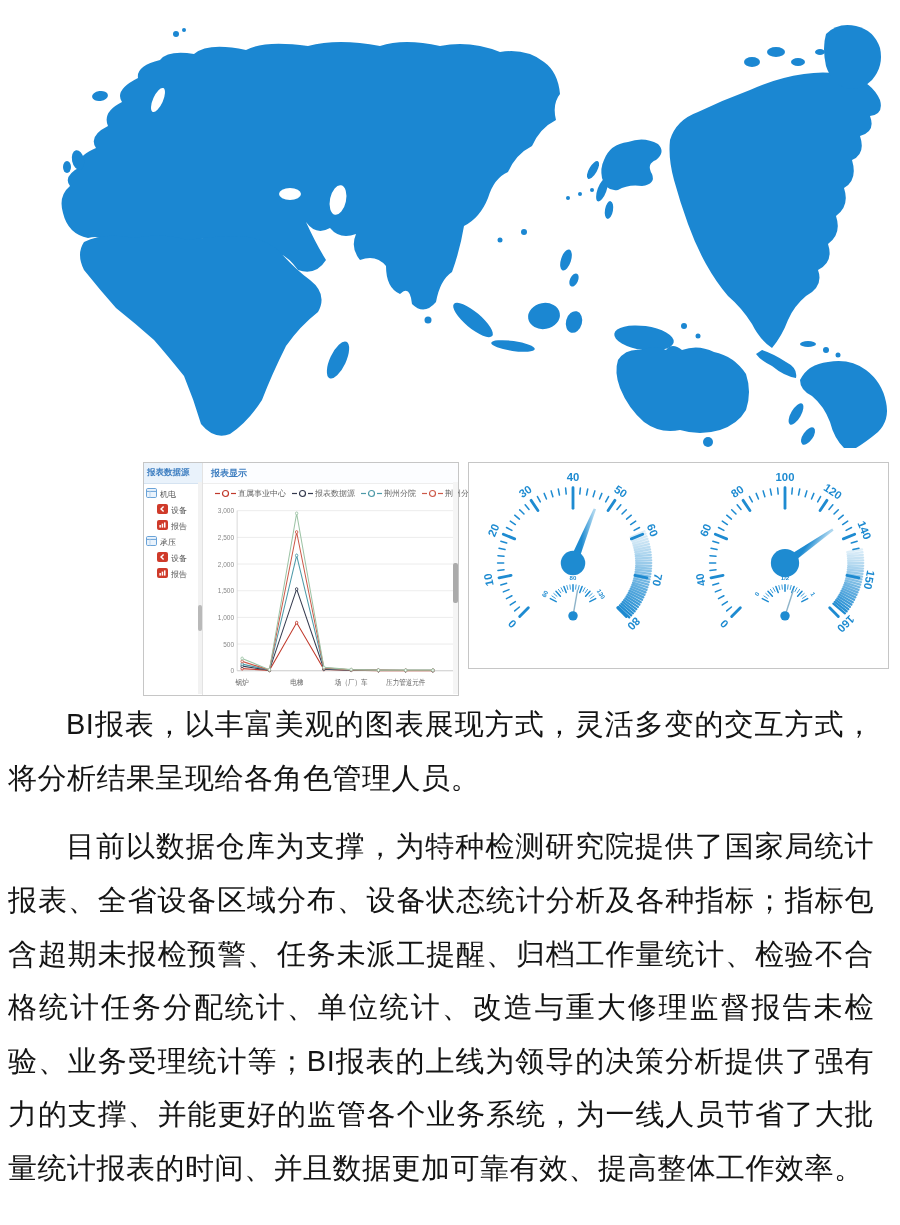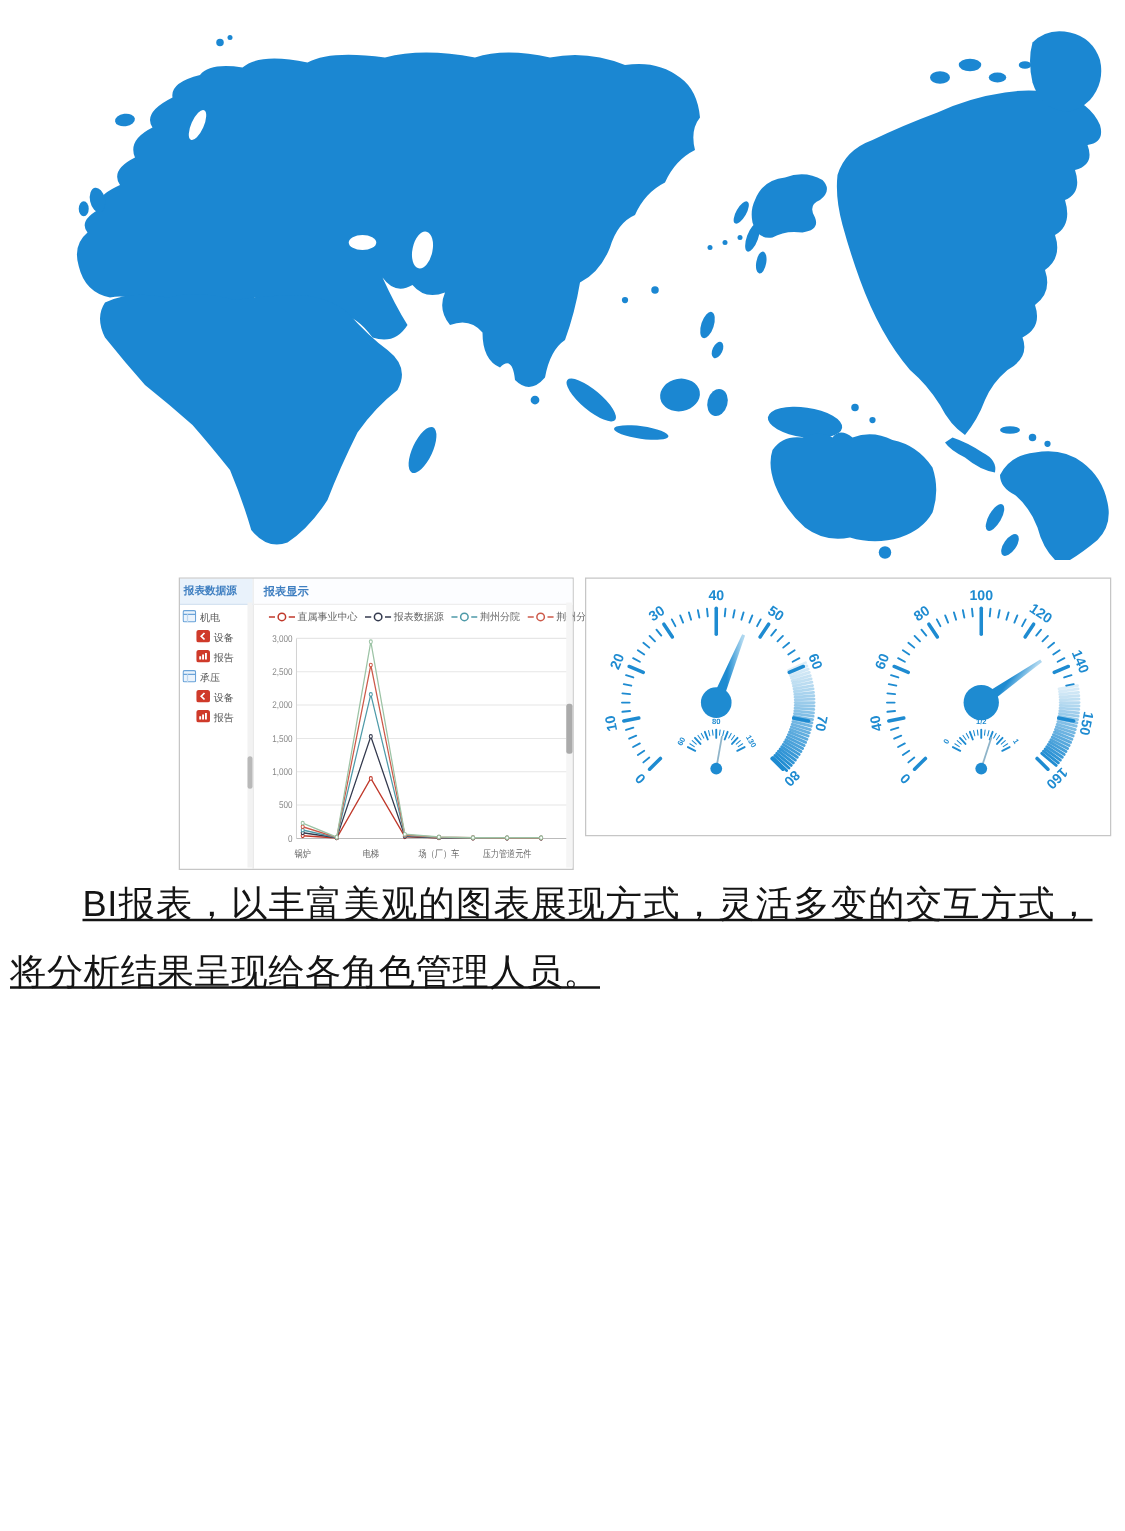--- a/index.html
+++ b/index.html
@@ -25,21 +25,21 @@
   
   .main{flex:1;display:flex;flex-direction:column;position:relative;min-width:0;}
   .main-header{color:#3f7fc1;font-weight:bold;font-size:9px;padding:4px 8px 3px;background:#fcfdff;border-bottom:1px solid #eeeeee;}
   .legend{display:flex;align-items:flex-end;gap:6px;padding:4px 2px 0 12px;font-size:8px;color:#666;}
   .legend-item{display:flex;align-items:center;gap:2px;white-space:nowrap;}
   .dl{margin-left:2px;display:inline-flex;cursor:pointer;}
   .chart-wrap{flex:1;padding:2px 2px 0 2px;}
   
   .doc-text{position:absolute;left:8px;top:698px;width:884px;color:#141414;
       font-size:29px;line-height:1.85;text-align:justify;letter-spacing:0.5px;}
-  .doc-text p{margin:0 18px 15px 0;text-indent:2em;text-decoration:underline;}
+  .doc-text p{margin:0 18px 15px 0;text-indent:2em;}
 </style>
 </head>
 <body>
 
 <div class="page">
 
   <svg class="map" viewBox="0 0 884 440" aria-hidden="true">
 
     <path class="land" d="M55,205 Q50,188 62,178 Q54,168 74,158 Q66,150 88,140 Q80,128 100,118 Q94,104 114,94 Q106,82 130,70 Q128,58 152,52 Q160,42 186,46 Q200,34 238,42 Q256,32 300,38 Q330,30 372,38 Q396,30 432,38 Q462,32 492,44 Q518,40 536,54 Q550,64 552,86 Q544,96 548,112 Q532,120 524,138 Q508,146 500,164 Q486,170 480,190 Q472,210 456,218 Q452,242 444,264 Q432,272 428,294 Q416,308 404,296 Q402,276 392,286 Q378,280 378,258 Q368,246 352,252 Q342,240 348,226 Q332,232 322,220 Q308,228 298,214 Q308,236 318,252 Q308,268 290,262 Q274,240 260,246 Q248,232 226,238 Q206,244 196,230 Q176,238 156,230 Q134,238 110,240 Q98,226 80,230 Q60,226 55,205 Z"></path>
 
@@ -513,14 +513,15 @@
           <circle cx="105" cy="160" r="5" fill="#1e8bd1"></circle>
           <g transform="rotate(55 105 104)">
             <polygon points="100,109 110,109 106.3,42 103.7,42" fill="url(#ng2)"></polygon>
           </g>
           <circle cx="105" cy="104" r="15" fill="#1e8bd1"></circle>
         </svg></div>
   </div>
 
   <div class="doc-text">
     <p>BI报表，以丰富美观的图表展现方式，灵活多变的交互方式，将分析结果呈现给各角色管理人员。</p>
+    <p>目前以数据仓库为支撑，为特种检测研究院提供了国家局统计报表、全省设备区域分布、设备状态统计分析及各种指标；指标包含超期未报检预警、任务未派工提醒、归档工作量统计、检验不合格统计任务分配统计、单位统计、改造与重大修理监督报告未检验、业务受理统计等；BI报表的上线为领导的决策分析提供了强有力的支撑、并能更好的监管各个业务系统，为一线人员节省了大批量统计报表的时间、并且数据更加可靠有效、提高整体工作效率。</p>
   </div>
 </div>
 
 </body></html>

